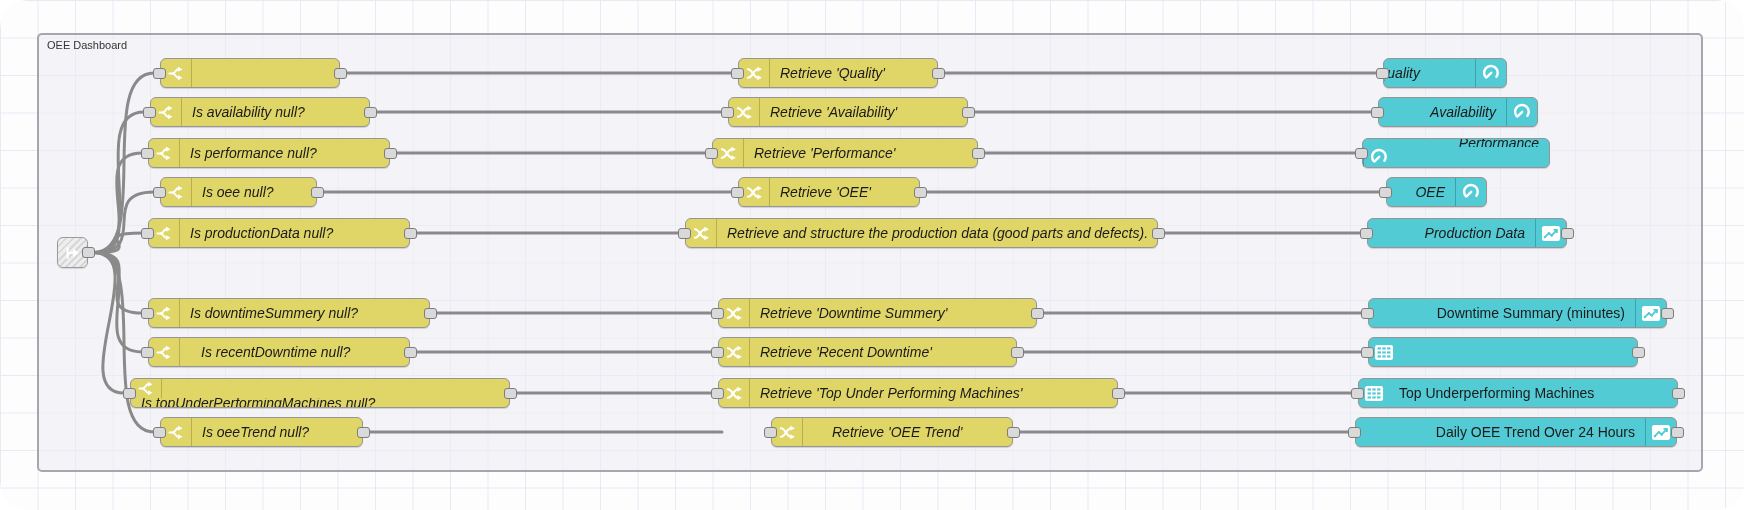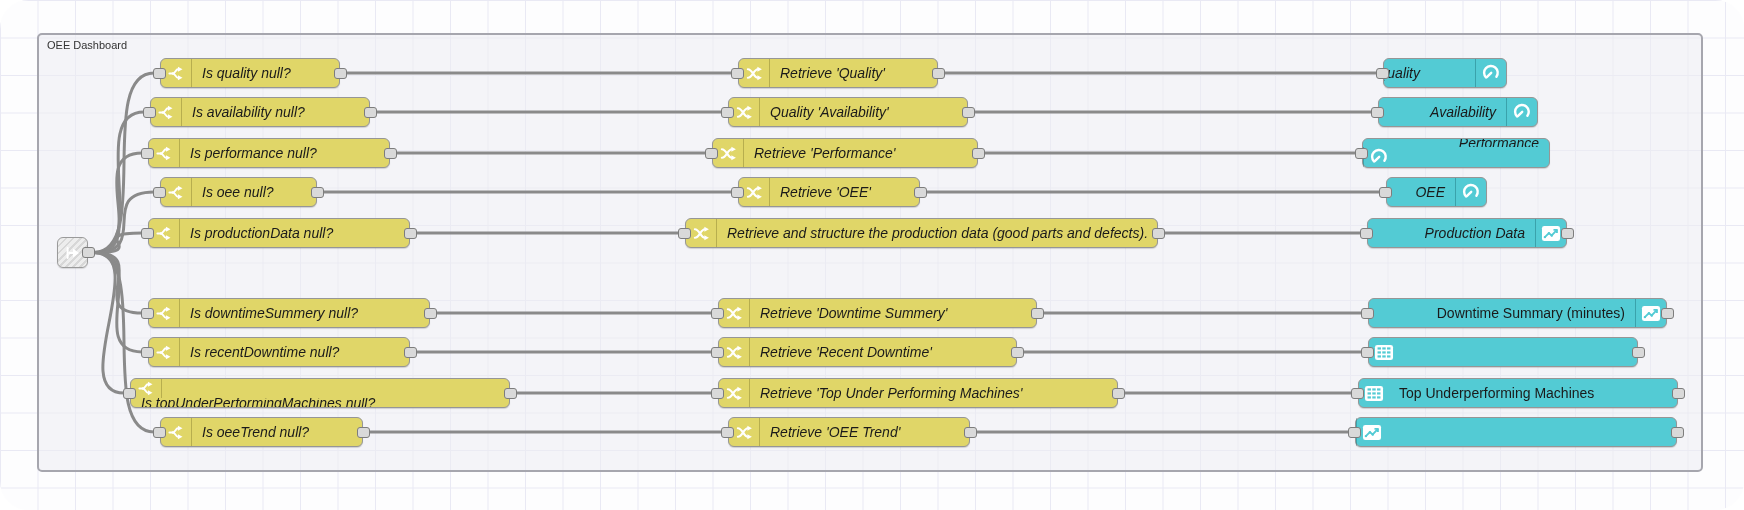--- a/index.html
+++ b/index.html
@@ -112,21 +112,20 @@
           <svg class="glyph" width="19" height="19" viewBox="0 0 20 20">
             <g fill="none" stroke="#fff" stroke-width="2" stroke-linecap="round">
               <path d="M2.5 10 h3.5"></path>
               <path d="M6 10 C9 10 9 5.5 11.5 5.5"></path>
               <path d="M6 10 C9 10 9 14.5 11.5 14.5"></path>
             </g>
             <path d="M11.5 2.8 l4.8 2.7 -4.8 2.7 z" fill="#fff"></path>
             <path d="M11.5 11.8 l4.8 2.7 -4.8 2.7 z" fill="#fff"></path>
           </svg>
         </span>
-        <span class="label it to-left">Is quality null?</span>
         <span class="port out"></span>
       </div>
       <div class="node yellow" style="left: 738px; top: 58px; width: 200px; justify-content: center;">
         <span class="port in"></span>
         <span class="iconbox divider-right">
           <svg class="glyph" width="19" height="19" viewBox="0 0 20 20">
             <g fill="none" stroke="#fff" stroke-width="2.2" stroke-linecap="round">
               <path d="M3 5.5 C8 5.5 9 14.5 13.5 14.5"></path>
               <path d="M3 14.5 C8 14.5 9 5.5 13.5 5.5"></path>
             </g>
@@ -168,21 +167,21 @@
         <span class="iconbox divider-right">
           <svg class="glyph" width="19" height="19" viewBox="0 0 20 20">
             <g fill="none" stroke="#fff" stroke-width="2.2" stroke-linecap="round">
               <path d="M3 5.5 C8 5.5 9 14.5 13.5 14.5"></path>
               <path d="M3 14.5 C8 14.5 9 5.5 13.5 5.5"></path>
             </g>
             <path d="M13 2.9 l4.8 2.6 -4.8 2.6 z" fill="#fff"></path>
             <path d="M13 11.9 l4.8 2.6 -4.8 2.6 z" fill="#fff"></path>
           </svg>
         </span>
-        <span class="label it to-left">Quality 'Availability'</span>
+        <span class="label it to-left">Retrieve 'Availability'</span>
         <span class="port out"></span>
       </div>
       <div class="node cyan" style="left: 1378px; top: 97px; width: 160px;">
         <span class="port in"></span>
         <span class="label it to-right">Availability</span>
         <span class="iconbox divider-left">
           <svg class="glyph" width="20" height="20" viewBox="0 0 20 20">
             <path d="M5 14.5 A6.8 6.8 0 1 1 15.4 13.8" fill="none" stroke="#fff" stroke-width="2.4" stroke-linecap="round"></path>
             <path d="M10.2 9.8 L5.8 14.2" stroke="#fff" stroke-width="2.4" stroke-linecap="round"></path>
           </svg>
@@ -355,21 +354,21 @@
             <rect x="0.5" y="2" width="19" height="16" rx="2.5" fill="#fff"></rect>
             <path d="M3.5 13.8 L7.8 9.6 L10.8 12 L16 6.4" fill="none" stroke="#53cbd4" stroke-width="2" stroke-linecap="round" stroke-linejoin="round"></path>
             <path d="M12.6 6.2 h3.6 v3.4" fill="none" stroke="#53cbd4" stroke-width="2" stroke-linejoin="round"></path>
             <circle cx="3.6" cy="13.8" r="1.3" fill="#53cbd4"></circle>
             <circle cx="7.8" cy="9.6" r="1.3" fill="#53cbd4"></circle>
             <circle cx="10.8" cy="12" r="1.3" fill="#53cbd4"></circle>
           </svg>
         </span>
         <span class="port out"></span>
       </div>
-      <div class="node yellow" style="left: 148px; top: 337px; width: 262px;">
+      <div class="node yellow" style="left: 148px; top: 337px; width: 262px; gap: 11px;">
         <span class="port in"></span>
         <span class="iconbox divider-right">
           <svg class="glyph" width="19" height="19" viewBox="0 0 20 20">
             <g fill="none" stroke="#fff" stroke-width="2" stroke-linecap="round">
               <path d="M2.5 10 h3.5"></path>
               <path d="M6 10 C9 10 9 5.5 11.5 5.5"></path>
               <path d="M6 10 C9 10 9 14.5 11.5 14.5"></path>
             </g>
             <path d="M11.5 2.8 l4.8 2.7 -4.8 2.7 z" fill="#fff"></path>
             <path d="M11.5 11.8 l4.8 2.7 -4.8 2.7 z" fill="#fff"></path>
@@ -474,37 +473,38 @@
               <path d="M6 10 C9 10 9 5.5 11.5 5.5"></path>
               <path d="M6 10 C9 10 9 14.5 11.5 14.5"></path>
             </g>
             <path d="M11.5 2.8 l4.8 2.7 -4.8 2.7 z" fill="#fff"></path>
             <path d="M11.5 11.8 l4.8 2.7 -4.8 2.7 z" fill="#fff"></path>
           </svg>
         </span>
         <span class="label it to-left">Is oeeTrend null?</span>
         <span class="port out"></span>
       </div>
-      <div class="node yellow" style="left: 728px; top: 417px; width: 242px;">
+      <div class="node yellow" style="left: 771px; top: 417px; width: 242px; gap: 19px;">
         <span class="port in"></span>
         <span class="iconbox divider-right">
           <svg class="glyph" width="19" height="19" viewBox="0 0 20 20">
             <g fill="none" stroke="#fff" stroke-width="2.2" stroke-linecap="round">
               <path d="M3 5.5 C8 5.5 9 14.5 13.5 14.5"></path>
               <path d="M3 14.5 C8 14.5 9 5.5 13.5 5.5"></path>
             </g>
             <path d="M13 2.9 l4.8 2.6 -4.8 2.6 z" fill="#fff"></path>
             <path d="M13 11.9 l4.8 2.6 -4.8 2.6 z" fill="#fff"></path>
           </svg>
         </span>
         <span class="label it to-left">Retrieve 'OEE Trend'</span>
         <span class="port out"></span>
       </div>
       <div class="node cyan" style="left: 1355px; top: 417px; width: 322px;">
         <span class="port in"></span>
+        <span class="label to-right">Daily OEE Trend Over 24 Hours</span>
         <span class="iconbox divider-left">
           <svg class="glyph" width="20" height="19" viewBox="0 0 20 20">
             <rect x="0.5" y="2" width="19" height="16" rx="2.5" fill="#fff"></rect>
             <path d="M3.5 13.8 L7.8 9.6 L10.8 12 L16 6.4" fill="none" stroke="#53cbd4" stroke-width="2" stroke-linecap="round" stroke-linejoin="round"></path>
             <path d="M12.6 6.2 h3.6 v3.4" fill="none" stroke="#53cbd4" stroke-width="2" stroke-linejoin="round"></path>
             <circle cx="3.6" cy="13.8" r="1.3" fill="#53cbd4"></circle>
             <circle cx="7.8" cy="9.6" r="1.3" fill="#53cbd4"></circle>
             <circle cx="10.8" cy="12" r="1.3" fill="#53cbd4"></circle>
           </svg>
         </span>

